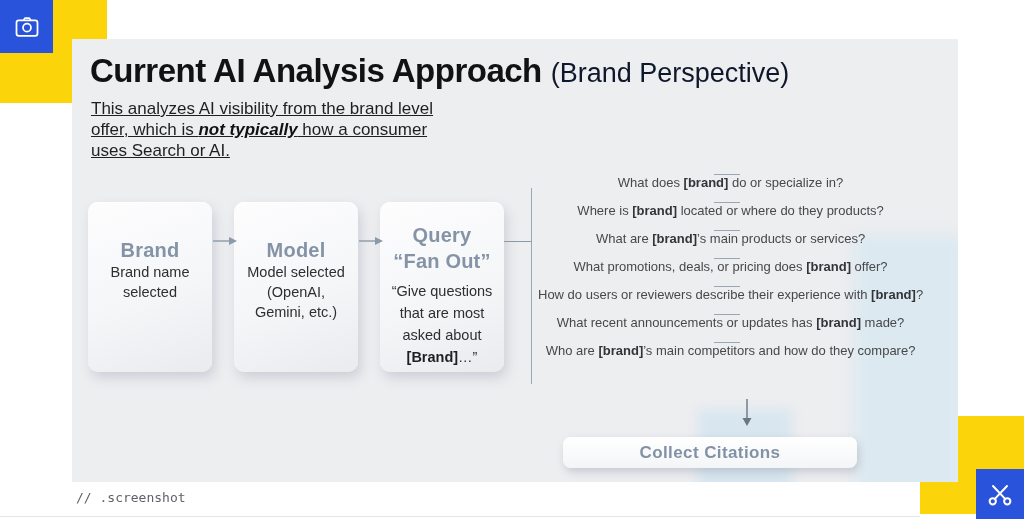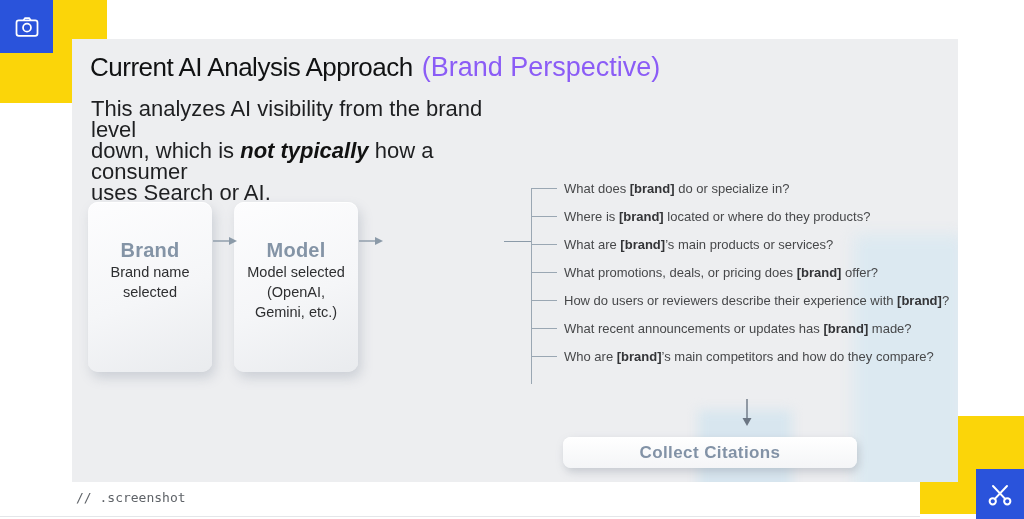--- a/index.html
+++ b/index.html
@@ -18,44 +18,44 @@
                display:flex;align-items:center;justify-content:center;z-index:6;}
 
   
   .slide{position:absolute;left:72px;top:39px;width:886px;height:443px;background:#EDEEF0;
          overflow:hidden;z-index:2;}
   .band{position:absolute;pointer-events:none;}
   .band-a{left:626px;top:371px;width:94px;height:120px;background:rgba(198,224,239,0.55);filter:blur(6px);}
   .band-b{left:782px;top:196px;width:110px;height:290px;background:rgba(206,229,242,0.55);filter:blur(8px);}
 
   .slide-title-row{position:absolute;left:18px;top:13px;white-space:nowrap;}
-  .slide-title{font-size:26px;font-weight:normal;color:#111213;letter-spacing:-0.5px;}
-  .slide-title-suffix{font-size:27px;font-weight:normal;color:#8b5cf6;margin-left:9px;}
+  .slide-title{font-size:33px;font-weight:bold;color:#111213;letter-spacing:-0.5px;}
+  .slide-title-suffix{font-size:27px;font-weight:normal;color:#0f172a;margin-left:9px;}
 
-  .intro{position:absolute;left:19px;top:59px;width:430px;font-size:22px;line-height:21px;color:#1e1f21;}
+  .intro{position:absolute;left:19px;top:59px;width:430px;font-size:17px;line-height:21px;color:#1e1f21;text-decoration:underline;}
   .intro b{font-style:italic;font-weight:bold;color:#111;}
 
   .card{position:absolute;top:163px;width:124px;height:170px;border-radius:10px;
         background:linear-gradient(160deg,#fdfdfe 0%,#f5f6f8 55%,#e9ebee 100%);
         box-shadow:3px 6px 12px rgba(130,140,155,0.30), inset 0 1px 0 rgba(255,255,255,0.9);
         text-align:center;}
   .card1{left:16px;} .card2{left:162px;} .card3{left:308px;}
   .card-heading{padding-top:36px;font-size:20px;line-height:24px;font-weight:bold;color:#8494A6;letter-spacing:0.2px;}
   .card3 .card-heading{padding-top:20px;line-height:26px;}
   .card-body{font-size:14.5px;line-height:20px;color:#2e2f31;font-weight:500;}
   .card3 .card-body{margin-top:6px;line-height:22px;font-size:14.5px;}
   .card-body b{color:#1e1f21;}
   .line{display:block;}
 
   .arrow-svg{position:absolute;}
   .connector{position:absolute;left:432px;top:202px;width:27px;height:1px;background:#8B9AA8;}
   .spine{position:absolute;left:459px;top:149px;width:1px;height:196px;background:#9AA7B3;}
 
   .questions{position:absolute;left:459px;top:135px;}
-  .q-row{display:flex;align-items:center;height:28px;}
+  .q-row{display:flex;align-items:center;height:28px;flex-direction:column;}
   .q-tick{width:26px;height:1px;background:#9AA7B3;flex:0 0 auto;}
   .q-text{margin-left:7px;font-size:13px;color:#47484a;white-space:nowrap;}
   .q-text b{color:#333437;}
 
   .down-arrow{position:absolute;left:669px;top:360px;}
 
   .cite-btn{position:absolute;left:491px;top:398px;width:294px;height:31px;border-radius:8px;
         background:linear-gradient(180deg,#ffffff 0%,#f4f5f7 100%);
         box-shadow:2px 4px 9px rgba(125,135,150,0.35), inset 0 1px 0 rgba(255,255,255,1);
         display:flex;align-items:center;justify-content:center;
@@ -76,41 +76,53 @@
   <div class="slide">
     <div class="band band-a"></div>
     <div class="band band-b"></div>
 
     <div class="slide-title-row">
       <span class="slide-title">Current AI Analysis Approach</span><span class="slide-title-suffix">(Brand Perspective)</span>
     </div>
 
     <div class="intro">
       <span>This analyzes AI visibility from the brand level</span><br>
-      <span>down, which is </span><b>not typically</b><span> how a consumer</span><br>
+      <span>offer, which is </span><b>not typically</b><span> how a consumer</span><br>
       <span>uses Search or AI.</span>
     </div>
 
     <div class="card card1">
       <div class="card-heading">Brand</div>
       <div class="card-body">
         <span class="line">Brand name</span>
         <span class="line">selected</span>
       </div>
     </div>
 
     <div class="card card2">
       <div class="card-heading">Model</div>
       <div class="card-body">
         <span class="line">Model selected</span>
         <span class="line">(OpenAI,</span>
         <span class="line">Gemini, etc.)</span>
       </div>
     </div>
 
+    <div class="card card3">
+      <div class="card-heading">
+        <span class="line">Query</span>
+        <span class="line">“Fan Out”</span>
+      </div>
+      <div class="card-body">
+        <span class="line">“Give questions</span>
+        <span class="line">that are most</span>
+        <span class="line">asked about</span>
+        <span class="line"><b>[Brand]</b><span>…”</span></span>
+      </div>
+    </div>
 
     <svg class="arrow-svg" style="left:141px;top:196px;" width="24" height="12">
       <line x1="0" y1="6" x2="16" y2="6" stroke="#8B9AA8" stroke-width="1.4"></line>
       <polygon points="16,2 24,6 16,10" fill="#8B9AA8"></polygon>
     </svg>
     <svg class="arrow-svg" style="left:287px;top:196px;" width="24" height="12">
       <line x1="0" y1="6" x2="16" y2="6" stroke="#8B9AA8" stroke-width="1.4"></line>
       <polygon points="16,2 24,6 16,10" fill="#8B9AA8"></polygon>
     </svg>
 

